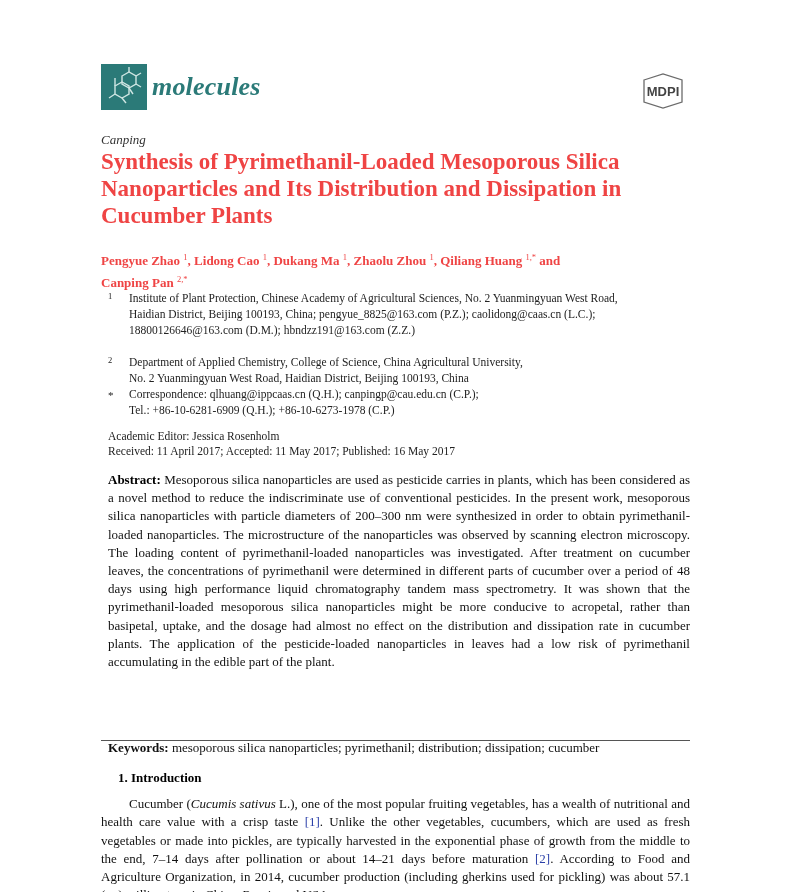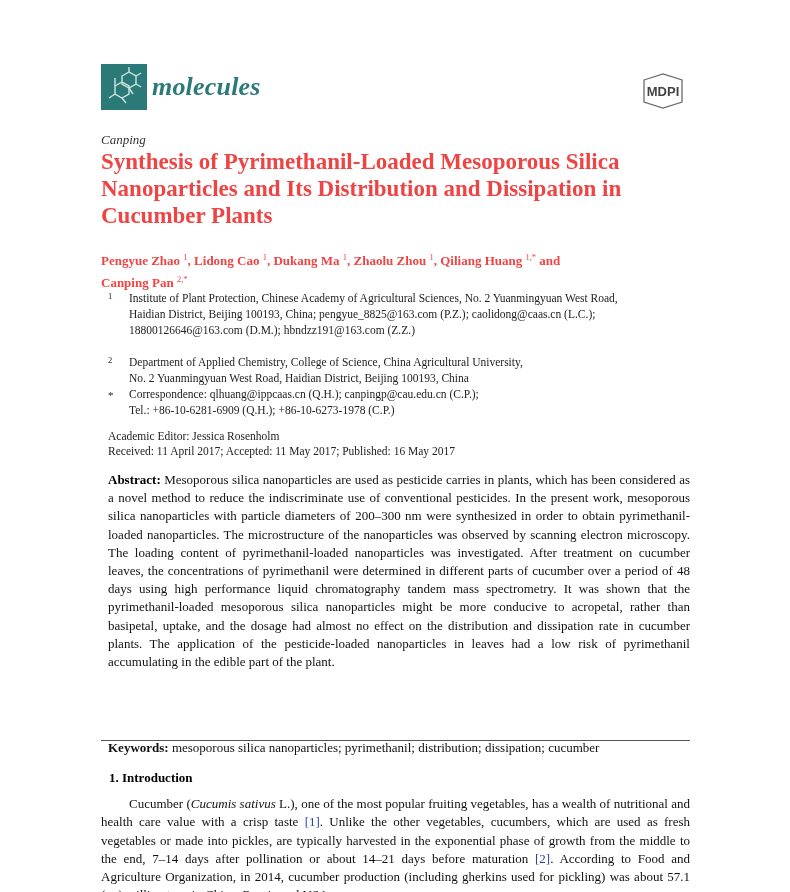--- a/index.html
+++ b/index.html
@@ -25,21 +25,21 @@
     #editor { left: 108px; top: 428px; font-size: 11.5px; line-height: 16px; color: #222; }
     #dates { left: 108px; top: 443px; font-size: 11.5px; line-height: 16px; color: #222; }
 
     #abstract { left: 108px; top: 471px; width: 582px; font-size: 13px; line-height: 18.2px; text-align: justify; color: #111; }
     #abstract b { color: #000; }
 
     #keywords { left: 108px; top: 739px; width: 582px; font-size: 13px; line-height: 18px; color: #111; }
 
     #rule { left: 101px; top: 740px; width: 589px; height: 1px; background: #555; }
 
-    #section-heading { left: 109px; top: 770px; font-weight: bold; font-size: 13px; color: #000; }
+    #section-heading { left: 118px; top: 770px; font-weight: bold; font-size: 13px; color: #000; }
 
     #intro { left: 101px; top: 795px; width: 589px; font-size: 13px; line-height: 18.3px; text-align: justify; color: #111; }
     #intro p { margin: 0; text-indent: 28px; }
     .ref { color: #2a3fa8; }
   </style>
 </head>
 <body>
 
 <div class="abs" id="logo">
   <svg viewBox="0 0 46 46">

